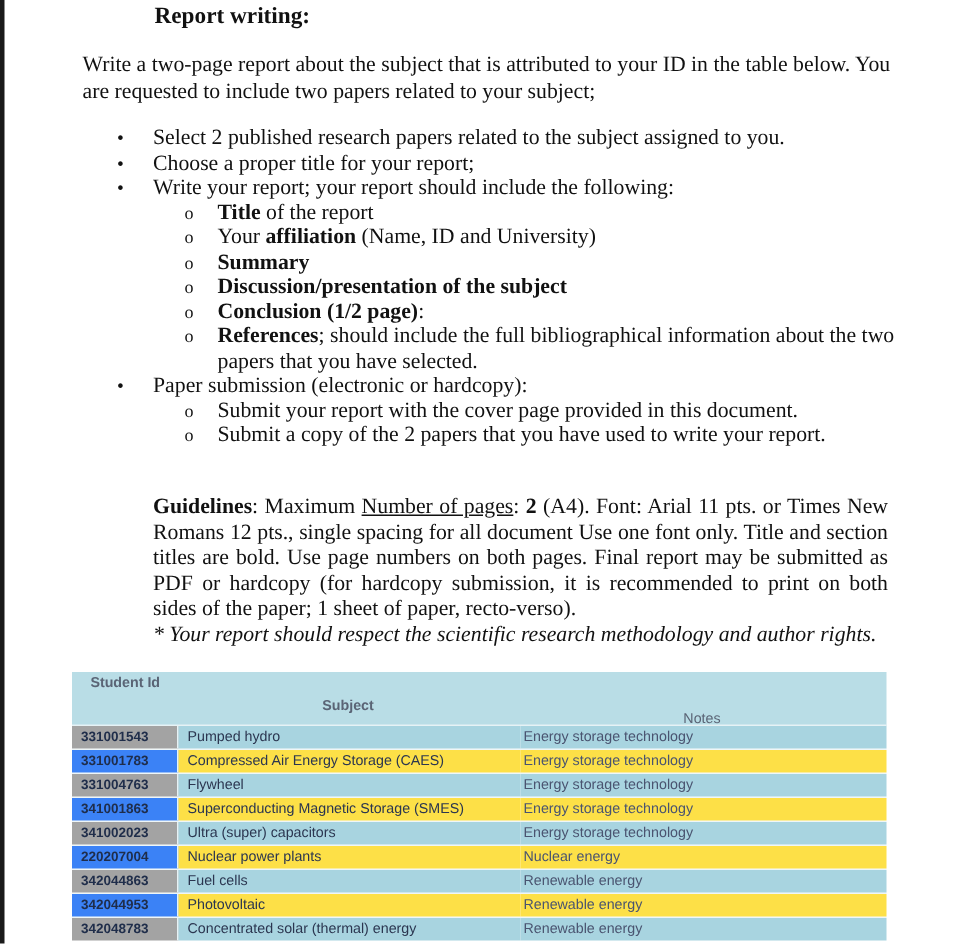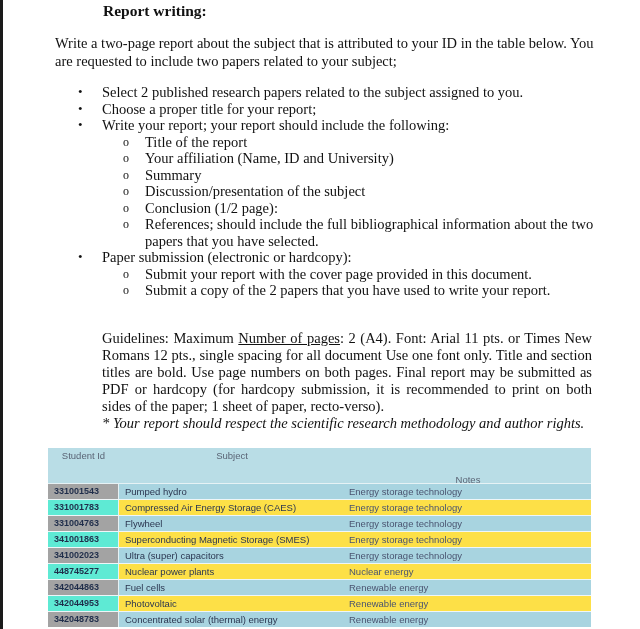--- a/index.html
+++ b/index.html
@@ -22,52 +22,52 @@
     }
     .list {
       position: absolute; left: 78px; top: 84px; width: 540px;
       font-size: 14.5px; line-height: 16.5px;
     }
     .li { position: relative; padding-left: 24px; }
     .li .bullet { position: absolute; left: 0; top: 0; font-size: 13px; }
     .sub { position: relative; padding-left: 67px; }
     .sub .circle { position: absolute; left: 45px; top: 0; font-size: 12px; }
     .sub.wrap { width: 470px; }
-    b { font-weight: normal; }
+    b { font-weight: bold; }
     .guidelines {
       position: absolute; left: 102px; top: 330px; width: 490px;
       font-size: 14.5px; line-height: 17px; text-align: justify;
     }
     .u { text-decoration: underline; }
     .note {
       position: absolute; left: 102px; top: 415px;
       font-size: 14.5px; font-style: italic;
     }
     .table {
       position: absolute; left: 48px; top: 448px; width: 543px;
       font-family: "Liberation Sans", "DejaVu Sans", sans-serif; font-size: 9.5px;
     }
     .thead {
       display: flex; height: 35px; background: #b9dde6; color: #5a6475;
       border-bottom: 1px solid #e6f2f5;
     }
-    .thead .c1 { width: 71px; text-align: center; padding-top: 2px; }
-    .thead .c2 { width: 226px; text-align: center; padding-top: 2px; }
+    .thead .c1 { width: 71px; text-align: center; padding-top: 2px; font-weight: bold; }
+    .thead .c2 { width: 226px; text-align: center; padding-top: 17px; font-weight: bold; }
     .thead .c3 { flex: 1; text-align: center; padding-top: 2px; margin-top: 24px; }
     .row { display: flex; height: 15px; line-height: 15px; }
     .row .c1 {
       width: 64px; padding-left: 6px; background: #b8cde0; color: #1f2d4a; font-weight: bold;
       border-right: 1px solid #e6f2f5; font-size: 9px;
     }
     .row .c2 { width: 222px; padding-left: 6px; color: #2b3650; }
     .row .c3 { flex: 1; padding-left: 2px; color: #4a5470; }
     .row.dark .c2, .row.dark .c3 { background: #a8d4e0; }
     .row.light .c2, .row.light .c3 { background: #fde047; }
     .row.dark .c1 { background: #a3a3a3; }
-    .row.light .c1 { background: #5eead4; }
+    .row.light .c1 { background: #3b82f6; }
     .row + .row { border-top: 1px solid #eef6f8; }
   </style>
 </head>
 <body>
 
 <div class="left-edge"></div>
 
 <div class="heading">Report writing:</div>
 
 <div class="intro">Write a two-page report about the subject that is attributed to your ID in the table below. You are requested to include two papers related to your subject;</div>
@@ -154,21 +154,21 @@
     <div class="c1">341001863</div>
     <div class="c2">Superconducting Magnetic Storage (SMES)</div>
     <div class="c3">Energy storage technology</div>
   </div>
   <div class="row dark">
     <div class="c1">341002023</div>
     <div class="c2">Ultra (super) capacitors</div>
     <div class="c3">Energy storage technology</div>
   </div>
   <div class="row light">
-    <div class="c1">448745277</div>
+    <div class="c1">220207004</div>
     <div class="c2">Nuclear power plants</div>
     <div class="c3">Nuclear energy</div>
   </div>
   <div class="row dark">
     <div class="c1">342044863</div>
     <div class="c2">Fuel cells</div>
     <div class="c3">Renewable energy</div>
   </div>
   <div class="row light">
     <div class="c1">342044953</div>

